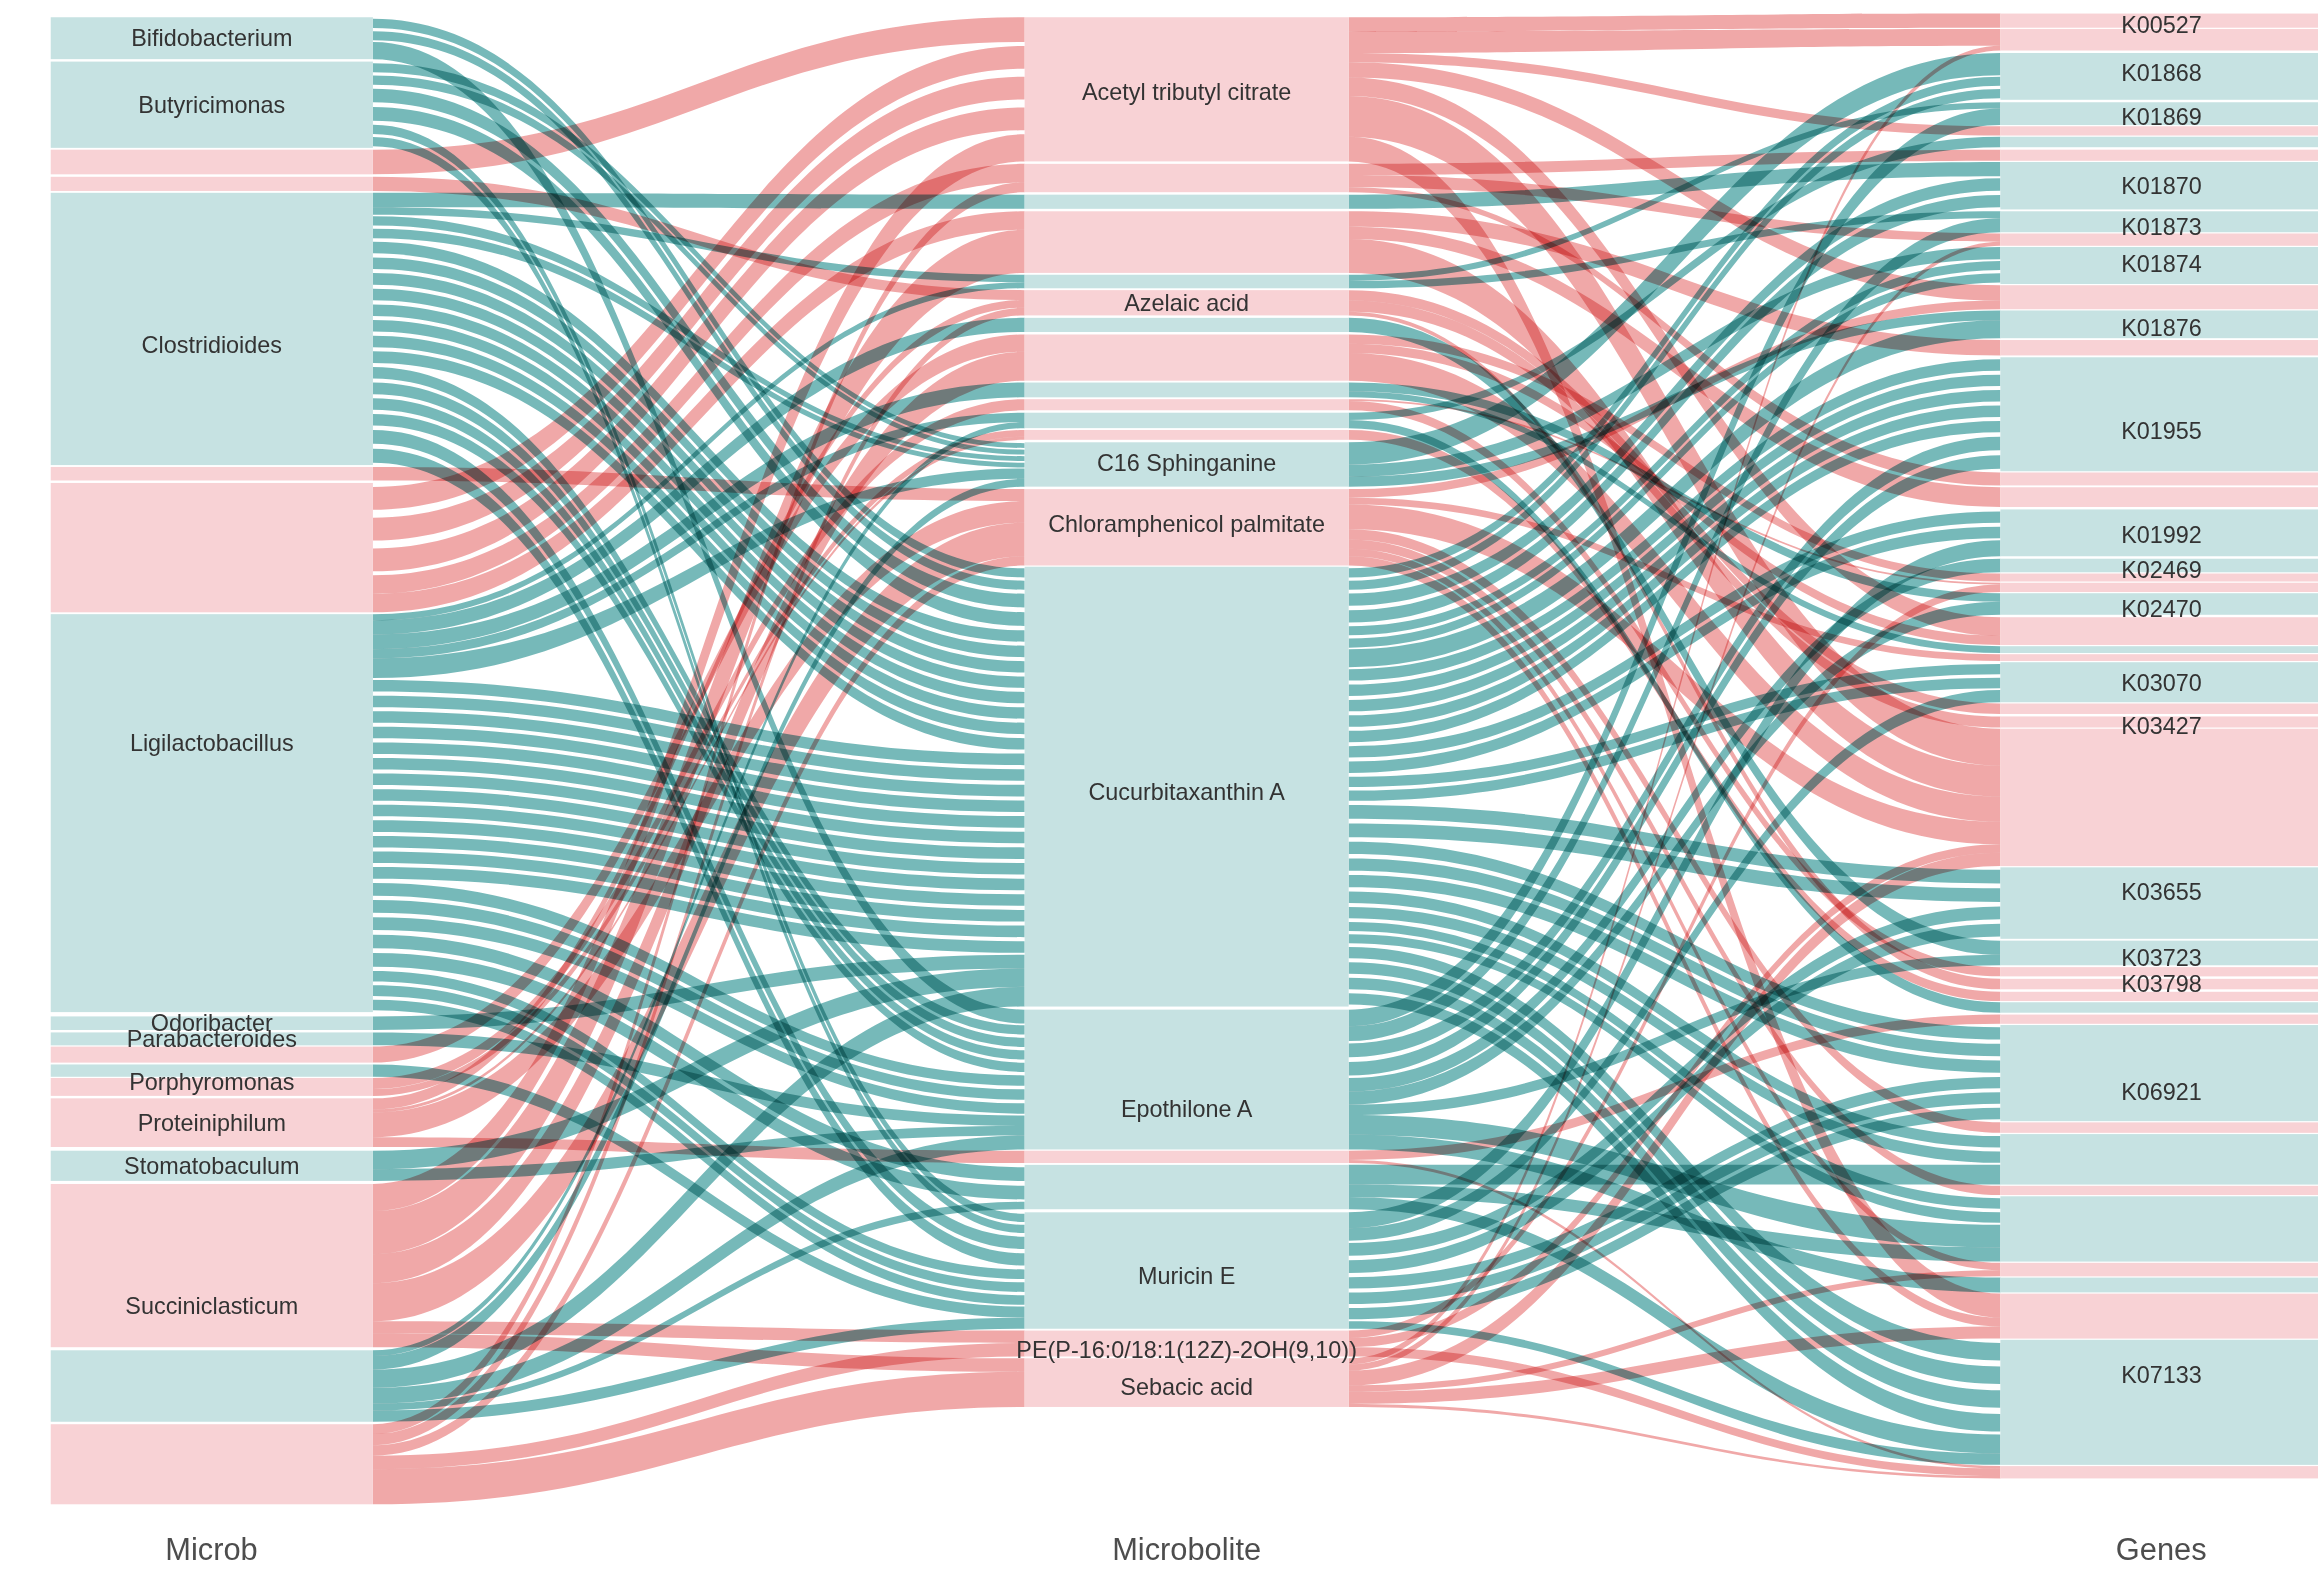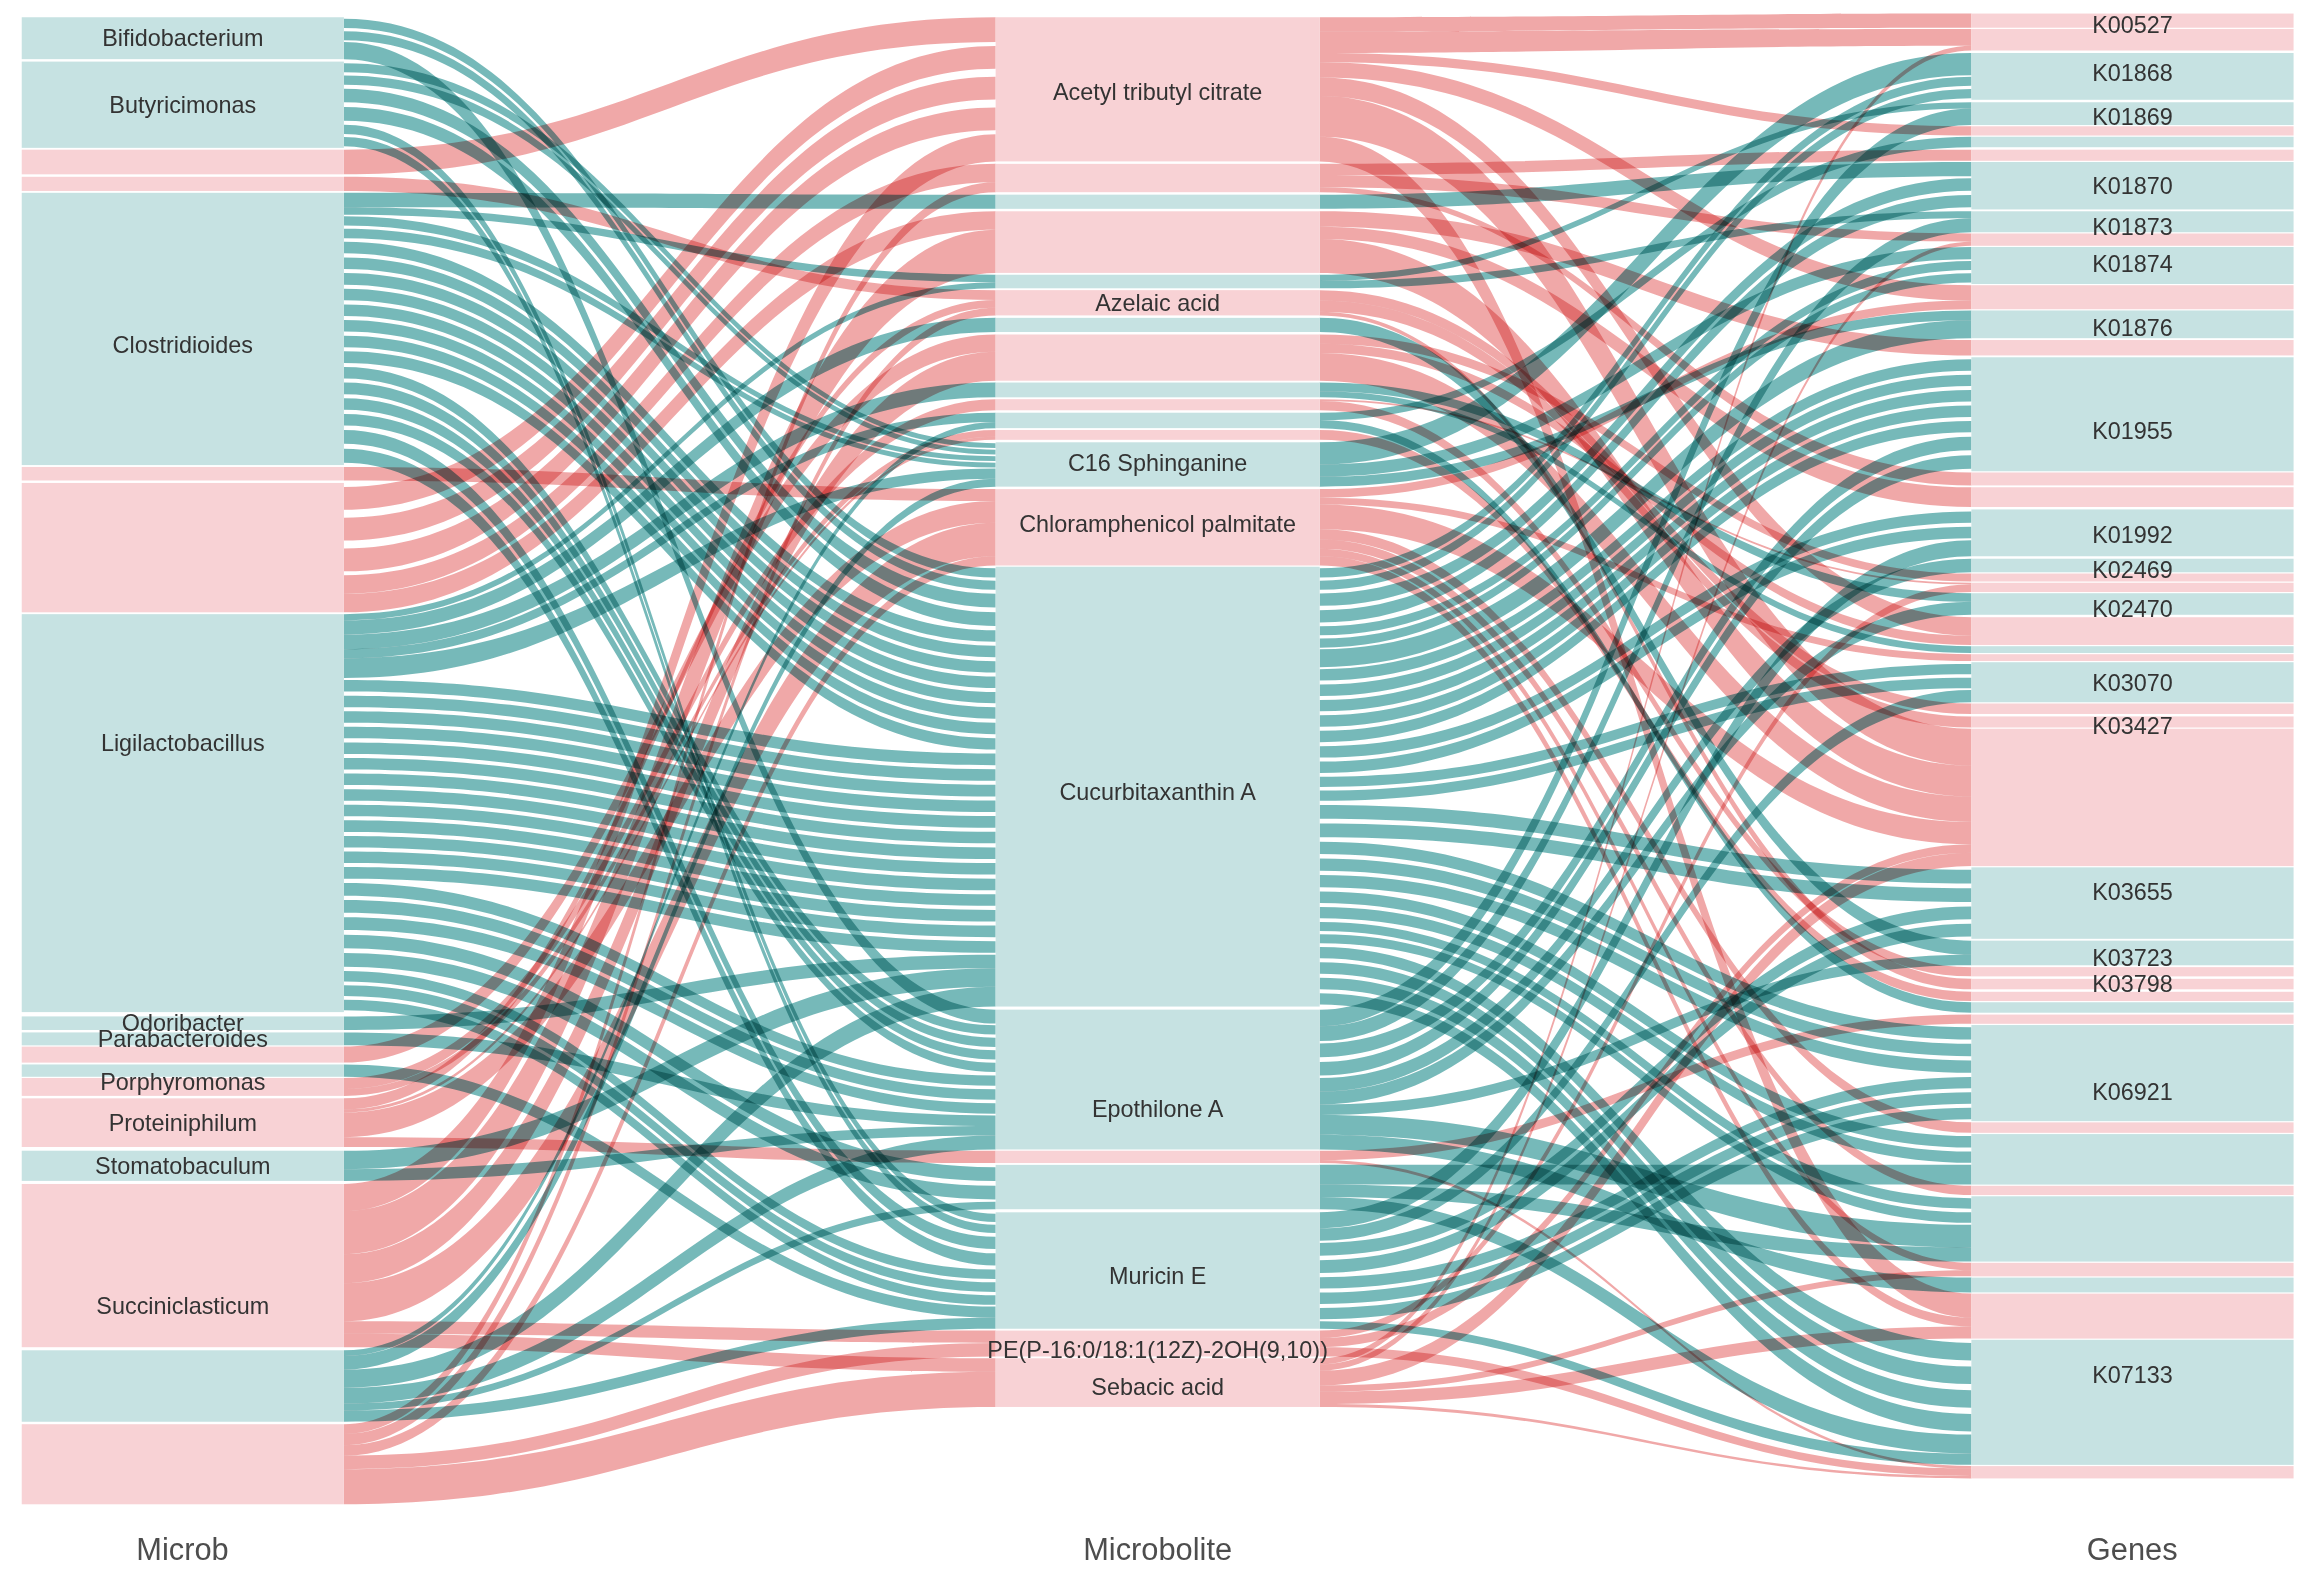--- a/index.html
+++ b/index.html
@@ -1,17 +1,17 @@
 <!DOCTYPE html>
 <html style="font-size:10px"><head>
 <meta charset="utf-8">
 <style>
   html,body{margin:0;padding:0;background:#ffffff;}
   body{width:2319px;height:1593px;position:relative;font-family:"Liberation Sans",sans-serif;}
-  #stage{position:absolute;inset:0;}
+  #stage{position:absolute;inset:0;padding-left:29px;}
   svg{display:block;}
   .node-label{font-family:"Liberation Sans",sans-serif;font-size:38px;fill:#333333;}
   .axis-label{font-family:"Liberation Sans",sans-serif;font-size:50px;fill:#4d4d4d;}
 </style>
 </head>
 <body>
 
 <div id="stage">
   <svg id="sankey" width="2319" height="1593" viewBox="0 0 3764 2586" xmlns="http://www.w3.org/2000/svg">
     <g id="flows">

